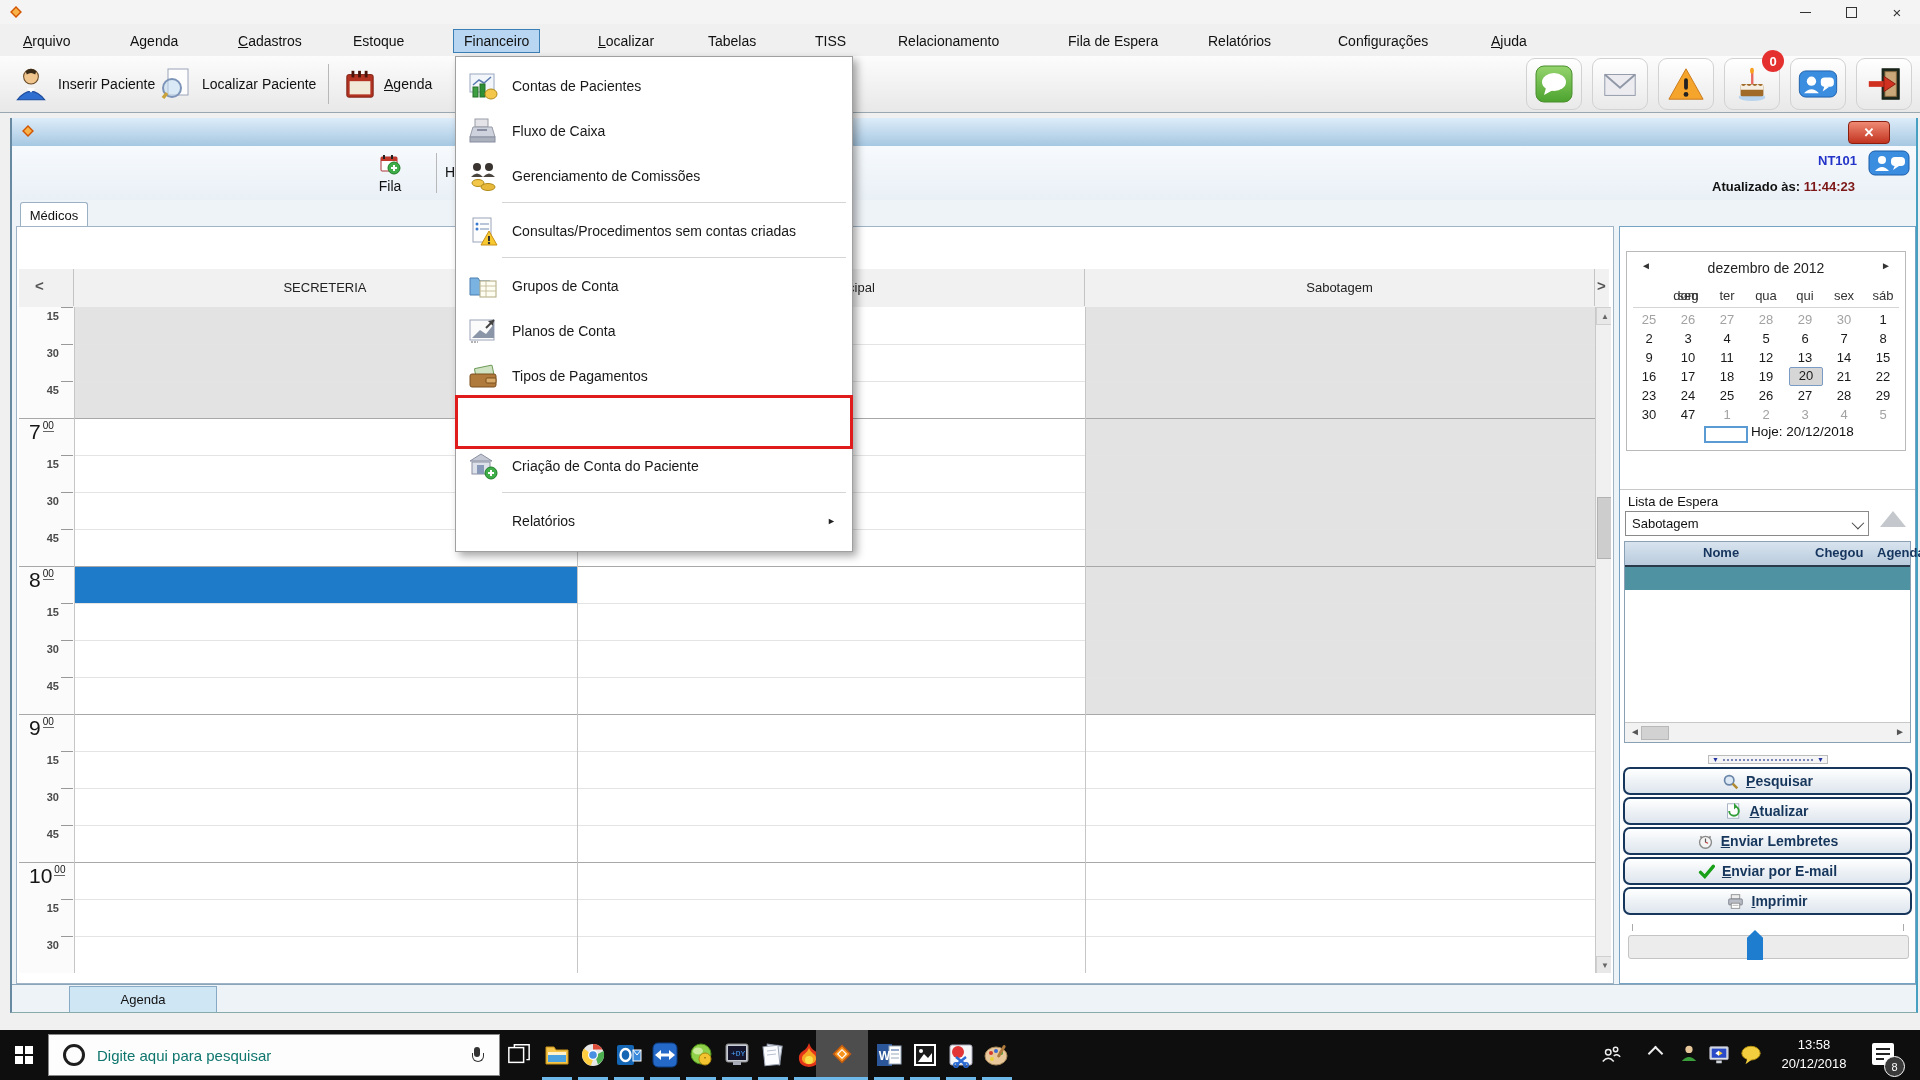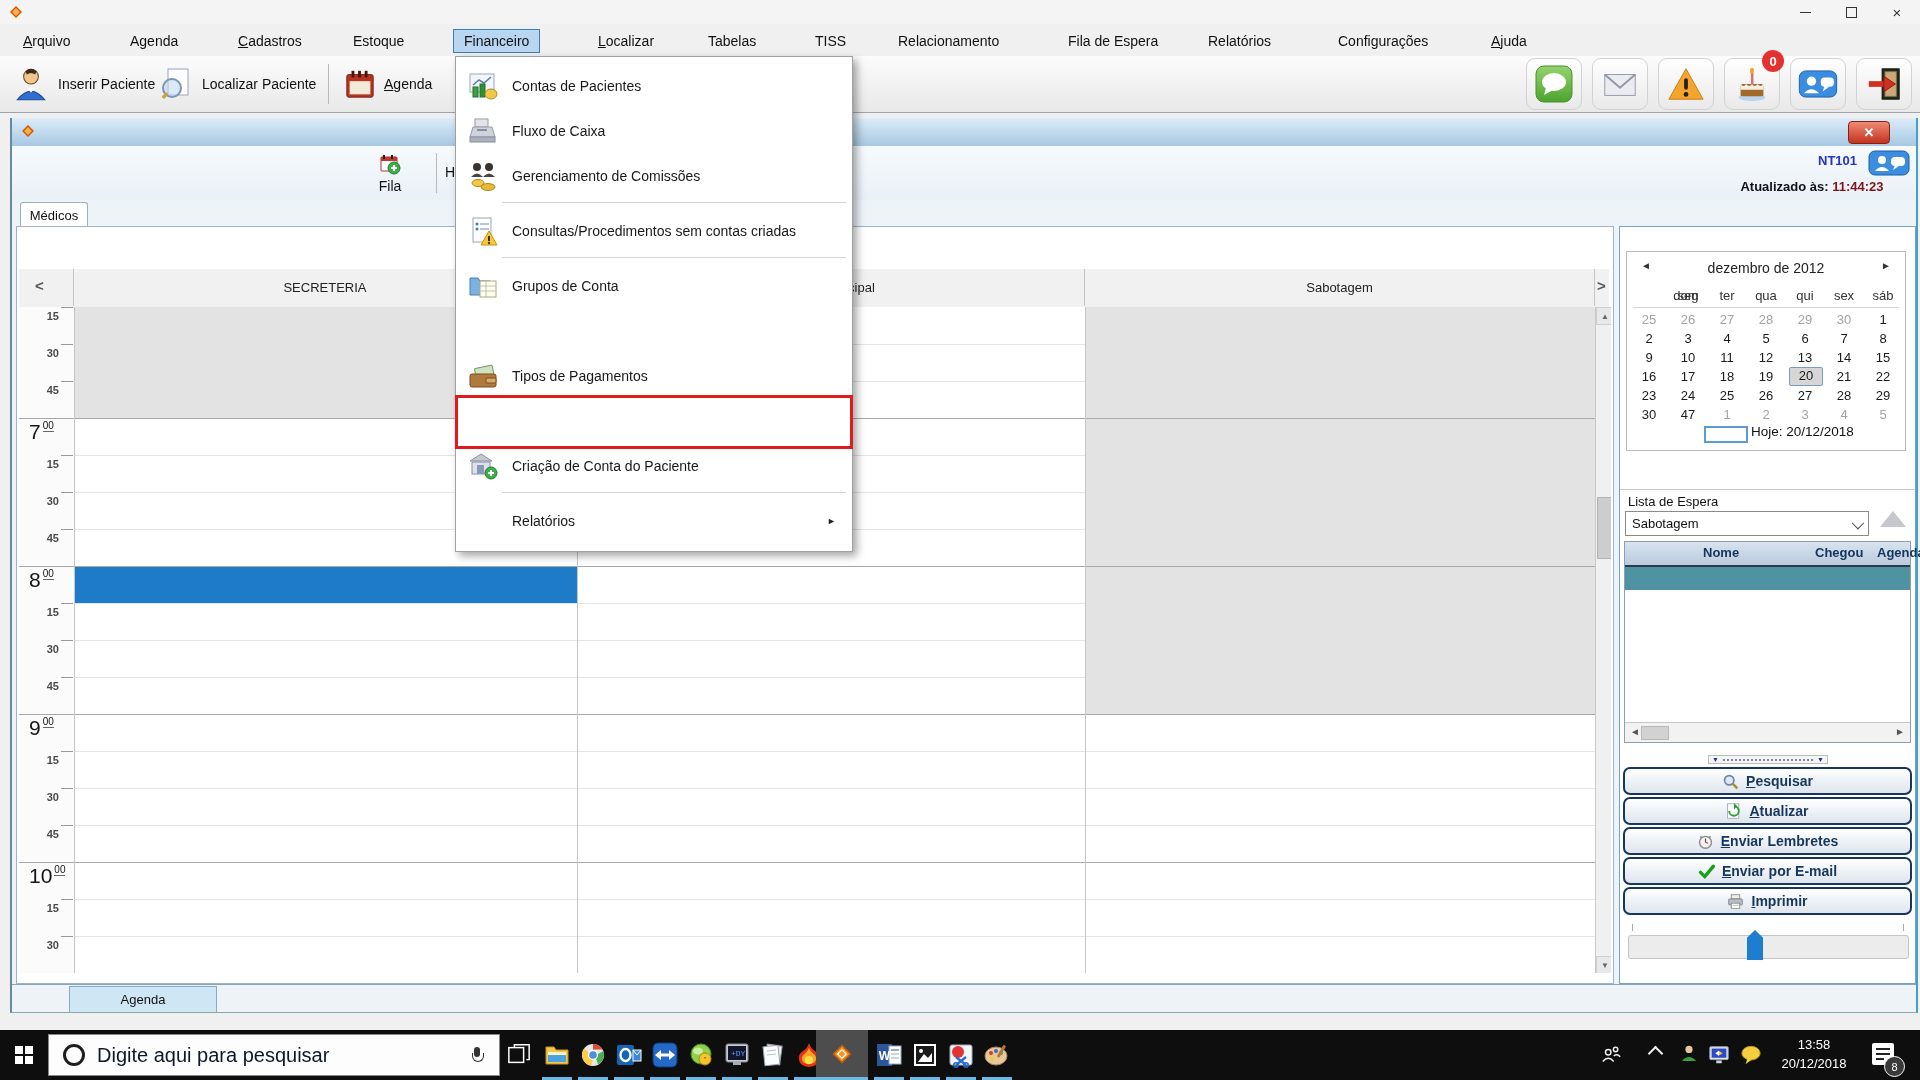--- a/index.html
+++ b/index.html
@@ -40,21 +40,21 @@
   .child-titlebar{position:absolute;left:0;top:0;width:100%;height:28px;
     background:linear-gradient(#ddecf9,#a6c8e2);border-bottom:1px solid #7aa2c0;}
   .child-close{position:absolute;right:26px;top:3px;width:40px;height:21px;border-radius:4px;
     background:linear-gradient(#ef8a74,#c23420);border:1px solid #8a1f10;color:#fff;font-size:13px;font-weight:bold;
     display:flex;align-items:center;justify-content:center;}
   .child-toolbar{position:absolute;left:0;top:28px;width:100%;height:54px;background:linear-gradient(#f7fafd,#e9f0f6);}
   .novo{position:absolute;left:345px;top:3px;width:66px;height:48px;display:flex;flex-direction:column;align-items:center;justify-content:center;font-size:14px;color:#111;}
   .hfrag{position:absolute;left:433px;top:18px;font-size:14px;color:#111;}
   .nt101{position:absolute;left:1806px;top:7px;font-size:13px;font-weight:bold;color:#2433c8;}
   .contacts-mini{position:absolute;left:1856px;top:4px;width:42px;height:26px;}
-  .updated{position:absolute;left:1700px;top:33px;width:200px;text-align:center;font-size:13px;color:#111;font-weight:bold;}
+  .updated{position:absolute;left:1700px;top:33px;width:200px;text-align:left;font-size:13px;color:#111;font-weight:bold;}
   .updated .time{color:#7d1616;}
   .tab-medicos{position:absolute;left:8px;top:84px;width:66px;height:25px;background:#fff;
     border:1px solid #9ab0c4;border-bottom:none;border-radius:3px 3px 0 0;
     font-size:13px;color:#111;display:flex;align-items:center;justify-content:center;}
 
   
   .schedule{position:absolute;left:4px;top:108px;width:1596px;height:756px;background:#fff;border:1px solid #9fb4c6;}
   .banner{position:absolute;left:2px;top:4px;width:1590px;height:38px;
     background:linear-gradient(90deg,#1c2492 0%,#232b96 20%,#3d55ae 40%,#6e8fd0 62%,#9ab9e6 84%,#b6d1f2 100%);}
   .banner-frag{position:absolute;left:839px;top:9px;font-size:15px;color:#c9d5ef;}
@@ -129,21 +129,21 @@
   .subarrow{position:absolute;right:12px;font-size:9px;color:#222;}
 
   
   .taskbar{position:absolute;left:0;top:1030px;width:1920px;height:50px;background:#0e0e0e;z-index:60;}
   .startbtn{position:absolute;left:0;top:0;width:48px;height:50px;display:flex;align-items:center;justify-content:center;}
   .winlogo{display:grid;grid-template-columns:8px 8px;grid-gap:2px;}
   .winlogo div{width:8px;height:8px;background:#fff;}
   .searchbox{position:absolute;left:48px;top:4px;width:452px;height:42px;background:#fdfdfd;border:1px solid #888;
     display:flex;align-items:center;box-sizing:border-box;}
   .cortana{width:22px;height:22px;border:3px solid #1e1e1e;border-radius:50%;margin:0 12px 0 14px;box-sizing:border-box;}
-  .search-text{font-size:20px;color:#0f172a;flex:1;}
+  .search-text{font-size:15px;color:#0f766e;flex:1;}
   .mic{width:12px;height:17px;margin-right:16px;position:relative;}
   .mic .cap{position:absolute;left:3px;top:0;width:6px;height:10px;background:#333;border-radius:3px;}
   .mic .stand{position:absolute;left:1px;top:6px;width:10px;height:8px;border:1.5px solid #333;border-top:none;border-radius:0 0 6px 6px;}
   .tapp{position:absolute;top:8px;width:34px;height:34px;display:flex;align-items:center;justify-content:center;}
   .tapp.active-tile{background:#4d4d4d;top:0;height:47px;width:52px;}
   .underbar{position:absolute;top:47px;height:3px;background:#6cb8e8;}
   .tray-icon{position:absolute;top:14px;color:#eee;}
   .clock{position:absolute;left:1768px;top:5px;width:92px;text-align:center;color:#fff;font-size:13px;line-height:19px;}
   .notif{position:absolute;left:1872px;top:13px;width:22px;height:22px;background:#fff;border-radius:2px;}
   .notif .l{position:absolute;left:4px;width:14px;height:2px;background:#222;}
@@ -623,20 +623,32 @@
           <svg viewBox="0 0 30 30" width="30" height="30">
             <path d="M2 7 l8 0 2 3 10 0 0 14 -20 0 z" fill="#7ab2e2" stroke="#4a7eb0"></path>
             <rect x="12" y="10" width="16" height="16" fill="#fdfdf2" stroke="#b0a880"></rect>
             <line x1="12" y1="15" x2="28" y2="15" stroke="#c8c0a0"></line>
             <line x1="12" y1="20" x2="28" y2="20" stroke="#c8c0a0"></line>
             <line x1="18" y1="10" x2="18" y2="26" stroke="#c8c0a0"></line>
           </svg>
         </span>
         <span class="plabel">Grupos de Conta</span>
       </div>
+      <div class="pitem" style="top: 251px;">
+        <span class="icon" style="display: inline-flex; align-items: center; width: 30px;">
+          <svg viewBox="0 0 30 30" width="30" height="30">
+            <rect x="2" y="4" width="24" height="20" fill="#fbfbfb" stroke="#9aa4b8"></rect>
+            <polygon points="4,22 12,14 18,18 26,8 26,22" fill="#8a96a8"></polygon>
+            <line x1="18" y1="12" x2="26" y2="4" stroke="#444" stroke-width="2"></line>
+            <polygon points="26,4 20,5 25,10" fill="#444"></polygon>
+            <line x1="3" y1="26" x2="10" y2="26" stroke="#666" stroke-dasharray="2 1"></line>
+          </svg>
+        </span>
+        <span class="plabel">Planos de Conta</span>
+      </div>
       <div class="pitem" style="top: 296px;">
         <span class="icon" style="display: inline-flex; align-items: center; width: 30px;">
           <svg viewBox="0 0 30 30" width="30" height="30">
             <rect x="7" y="6" width="18" height="10" rx="1" fill="#cfe3c2" stroke="#6f9a5a" transform="rotate(-12 15 10)"></rect>
             <rect x="2" y="13" width="26" height="13" rx="2" fill="#b07a3c" stroke="#7a4e1e"></rect>
             <rect x="18" y="17" width="10" height="5" rx="1" fill="#d8aa6a" stroke="#7a4e1e"></rect>
           </svg>
         </span>
         <span class="plabel">Tipos de Pagamentos</span>
       </div>

